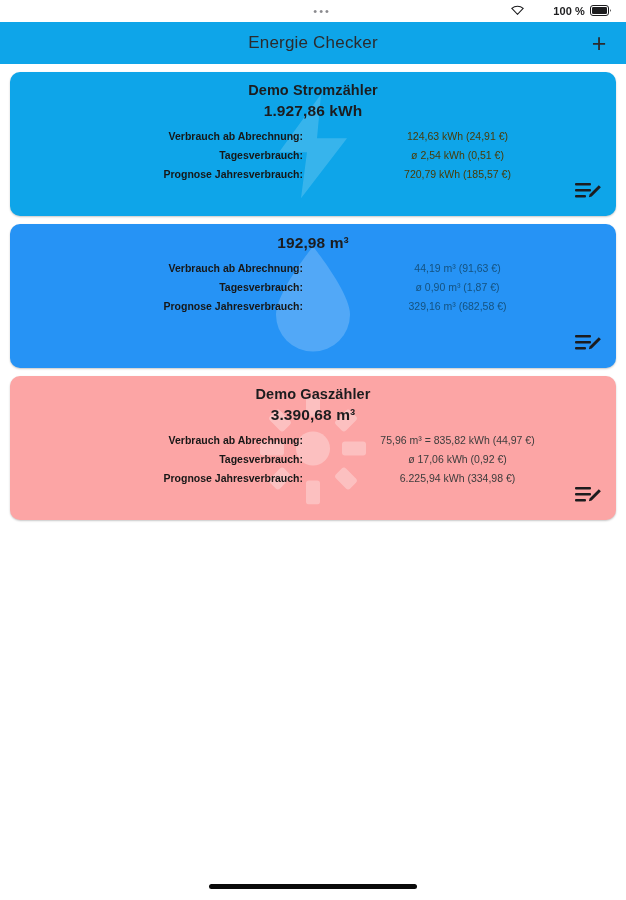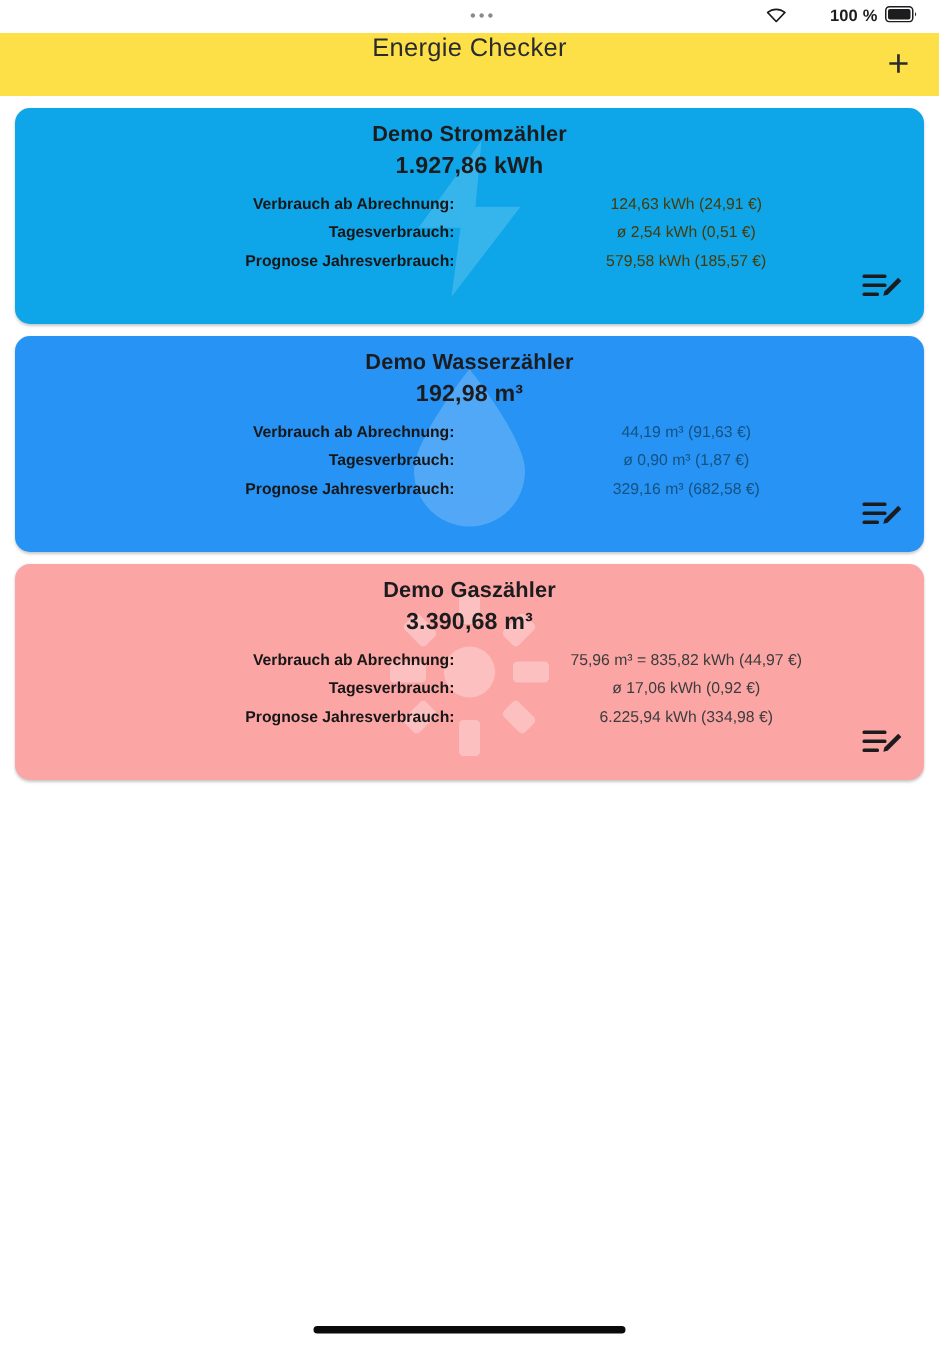--- a/index.html
+++ b/index.html
@@ -30,22 +30,23 @@
   .status-right { display: flex; align-items: center; gap: 5px; white-space: nowrap; }
   .wifi-icon { display: inline-block; }
   .battery-pct { font-weight: 600; font-size: 11px; margin-left: 24px; }
   .battery-icon { display: inline-block; }
 
   
   .nav-bar {
     height: 42px;
     position: relative;
     display: flex;
+    align-items: center;
     justify-content: center;
-    background: #fde047;
+    background: #0ea5e9;
   }
   .nav-title {
     font-size: 17px;
     color: #2b2b2e;
     font-weight: 400;
     letter-spacing: 0.2px;
   }
   .nav-add {
     position: absolute;
     right: 14px;
@@ -216,41 +217,40 @@
       <div class="card-row">
         <div class="row-label">Verbrauch ab Abrechnung:</div>
         <div class="row-value">124,63 kWh (24,91 €)</div>
       </div>
       <div class="card-row">
         <div class="row-label">Tagesverbrauch:</div>
         <div class="row-value">ø 2,54 kWh  (0,51 €)</div>
       </div>
       <div class="card-row">
         <div class="row-label">Prognose Jahresverbrauch:</div>
-        <div class="row-value">579,58 kWh (185,57 €)</div>
+        <div class="row-value">720,79 kWh (185,57 €)</div>
       </div>
     </div>
     <div class="card-edit">
       <svg width="28" height="26" viewBox="0 0 28 26">
         <rect x="1" y="3" width="16" height="2.4" rx="1" fill="#1c1c1e"></rect>
         <rect x="1" y="9" width="16" height="2.4" rx="1" fill="#1c1c1e"></rect>
         <rect x="1" y="15" width="11" height="2.4" rx="1" fill="#1c1c1e"></rect>
         <path d="M24.8 5.2 l2.1 2.1 -9.2 9.2 -2.8 0.7 0.7 -2.8 z" fill="#1c1c1e"></path>
       </svg>
     </div>
   </div>
 
   <div class="card card-water">
     <div class="card-watermark">
       <svg width="86" height="108" viewBox="0 0 86 108">
         <path d="M43 2 C43 2 6 48 6 70 a37 37 0 0 0 74 0 C80 48 43 2 43 2 z" fill="#ffffff"></path>
       </svg>
     </div>
     <div class="card-head">
-      <div class="card-title">Demo Wasserzähler</div>
       <div class="card-total">192,98 m³</div>
     </div>
     <div class="card-rows">
       <div class="card-row">
         <div class="row-label">Verbrauch ab Abrechnung:</div>
         <div class="row-value">44,19 m³ (91,63 €)</div>
       </div>
       <div class="card-row">
         <div class="row-label">Tagesverbrauch:</div>
         <div class="row-value">ø 0,90 m³  (1,87 €)</div>

